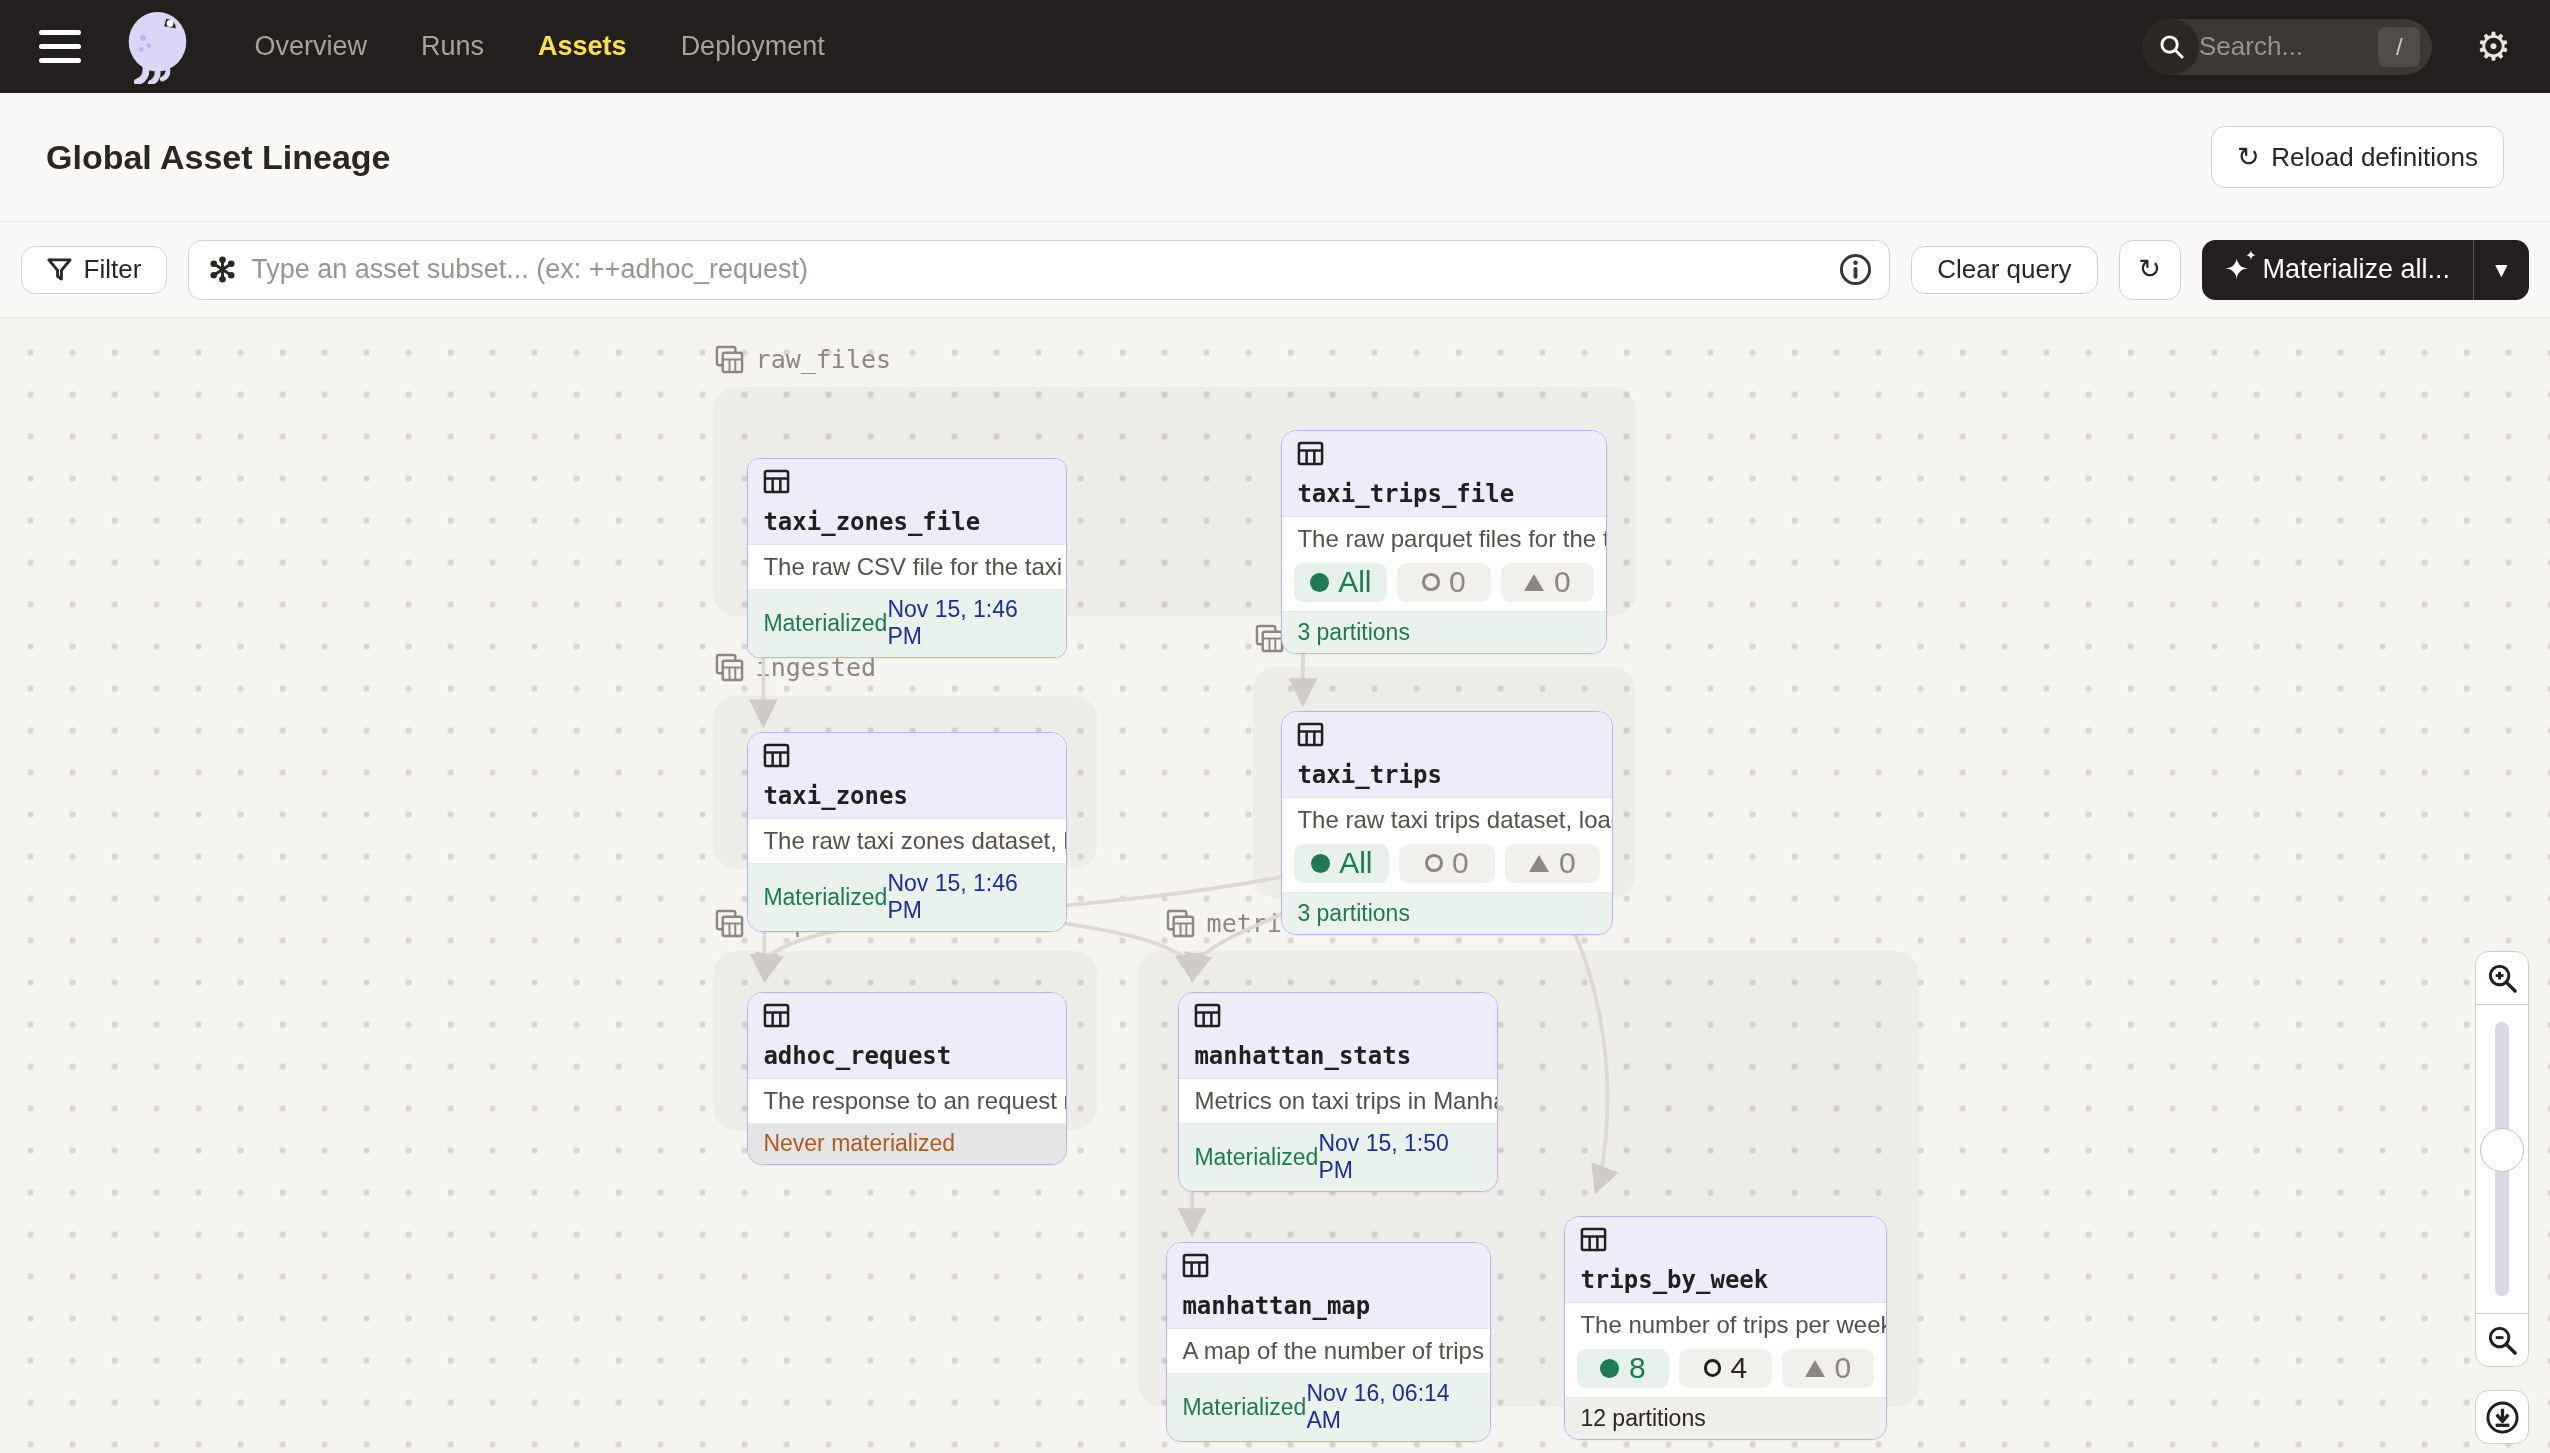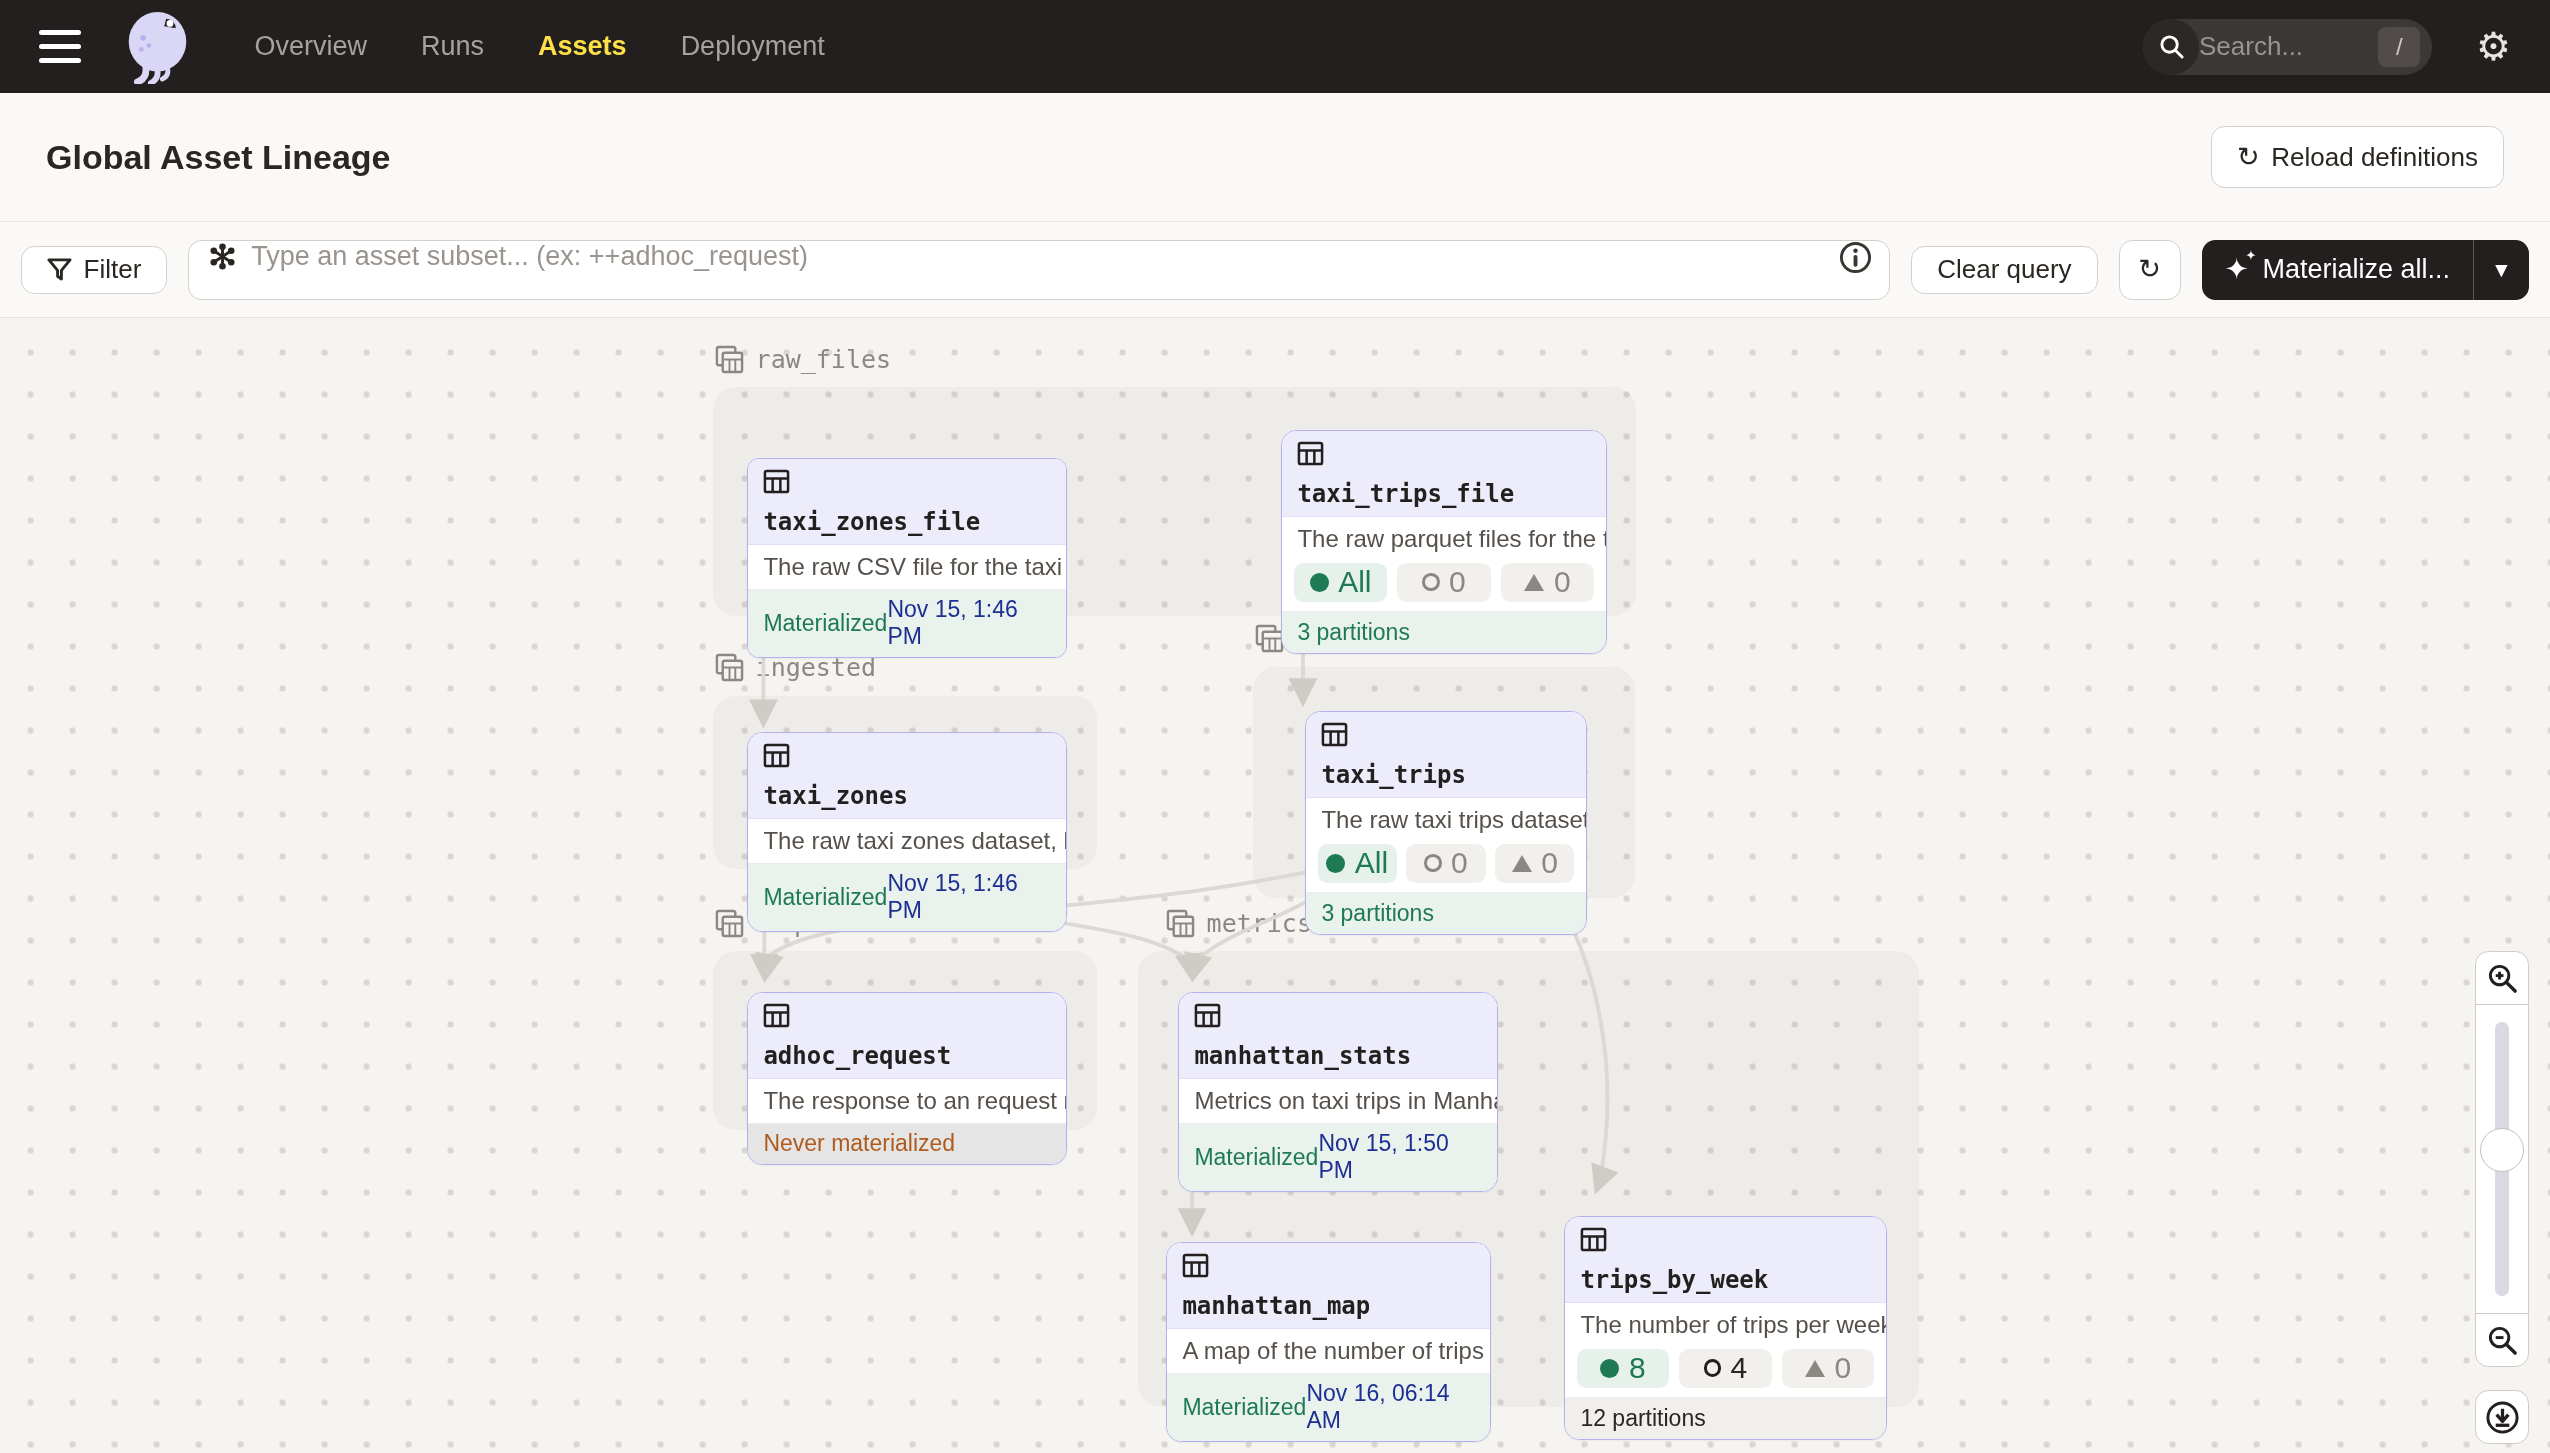--- a/index.html
+++ b/index.html
@@ -60,21 +60,21 @@
   .reload-btn { margin-left: auto; height: 62px; }
   .icon-glyph { font-size: 27px; line-height: 1; }
 
   
   .toolbar {
     height: 96px; display: flex; align-items: center; gap: 21px;
     padding: 0 21px; background: #FAF9F7; border-bottom: 1px solid #E6E3DE;
   }
   .query-wrap {
     flex: 1; height: 60px; background: #FFFFFF; border: 1px solid #D4D0CB; border-radius: 13.5px;
-    display: flex; align-items: flex-start; padding: 0 17.3px; gap: 13.5px;
+    display: flex; align-items: center; padding: 0 17.3px; gap: 13.5px;
   }
   .query-input {
     flex: 1; border: none; outline: none; font-size: 27px; color: #2A2622;
     font-family: "Liberation Sans", sans-serif;
   }
   .query-input::placeholder { color: #9A948F; }
   .icon-btn { width: 62px; justify-content: center; padding: 0; height: 60px; }
   .btn.plain { height: 48px; }
   .materialize {
     display: inline-flex; align-items: stretch; background: #231F1E; border-radius: 13.5px;
@@ -390,21 +390,21 @@
         </svg>
       <span class="node-name mono">taxi_zones</span>
     </div>
     <div class="node-desc">The raw taxi zones dataset, loaded int...</div>
     <div class="node-footer green">
       <span class="status-green">Materialized</span>
       <span class="date-indigo">Nov 15, 1:46 PM</span>
     </div>
   </div>
 
-  <div class="node" style="left:1281px; top:393px; width:282px;margin-left:24px;">
+  <div class="node" style="left:1281px; top:393px; width:332px;">
     <div class="node-header">
       <svg width="27" height="27" viewBox="0 0 28 28">
           <rect x="2" y="3" width="24" height="22" rx="2" fill="none" stroke="#231F1E" stroke-width="2.6"></rect>
           <line x1="2" y1="11" x2="26" y2="11" stroke="#231F1E" stroke-width="2.6"></line>
           <line x1="10" y1="11" x2="10" y2="25" stroke="#231F1E" stroke-width="2.6"></line>
           <line x1="18" y1="11" x2="18" y2="25" stroke="#231F1E" stroke-width="2.6"></line>
         </svg>
       <span class="node-name mono">taxi_trips</span>
     </div>
     <div class="node-desc">The raw taxi trips dataset, loaded into ...</div>

